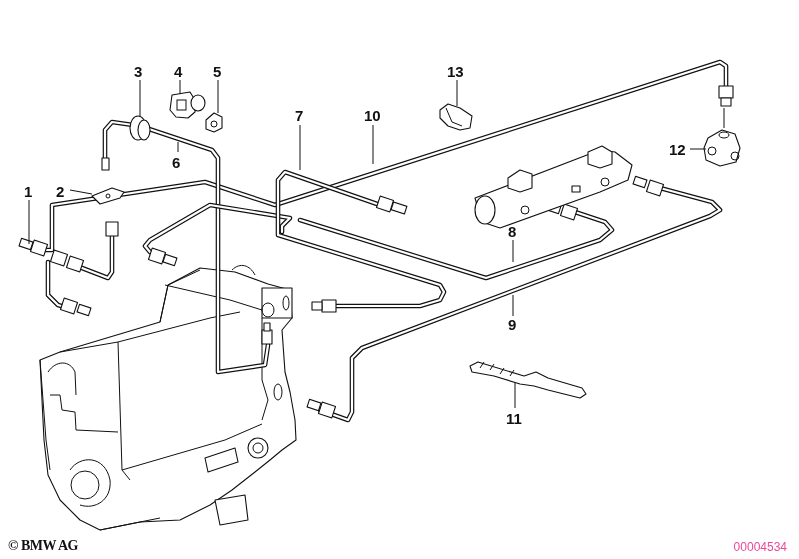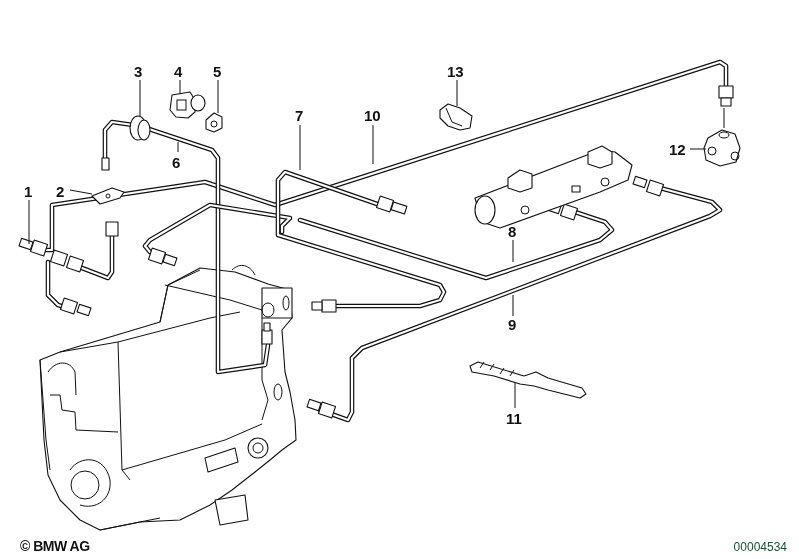--- a/index.html
+++ b/index.html
@@ -4,22 +4,22 @@
 <style>
   html, body { margin: 0; padding: 0; background: #ffffff; }
   body { width: 799px; height: 559px; position: relative; overflow: hidden; font-family: "Liberation Sans", sans-serif; }
   #diagram { position: absolute; left: 0; top: 0; width: 799px; height: 559px; }
   .pipe-outer { fill: none; stroke: #111; stroke-width: 4.6; stroke-linejoin: round; stroke-linecap: round; }
   .pipe-inner { fill: none; stroke: #fff; stroke-width: 2.2; stroke-linejoin: round; stroke-linecap: round; }
   .part { fill: #fff; stroke: #111; stroke-width: 1.1; stroke-linejoin: round; }
   .thin { fill: none; stroke: #111; stroke-width: 1; }
   .leader { stroke: #111; stroke-width: 1; fill: none; }
   .callout { font-family: "Liberation Sans", sans-serif; font-weight: bold; font-size: 15px; fill: #111; }
-  .copyright { position: absolute; left: 20px; top: 538px; font-size: 14px; font-weight: bold; color: #111; font-family: Liberation Sans, sans-serif; letter-spacing: -0.5px; }
-  .docnum { position: absolute; right: 12px; top: 540px; font-size: 12px; color: #14532d; font-family: "Liberation Sans", sans-serif; }
+  .copyright { position: absolute; left: 8px; top: 538px; font-size: 14px; font-weight: bold; color: #111; font-family: Liberation Serif, serif; letter-spacing: -0.5px; }
+  .docnum { position: absolute; right: 12px; top: 540px; font-size: 12px; color: #ec4899; font-family: "Liberation Sans", sans-serif; }
 </style>
 </head>
 <body>
 
 <svg id="diagram" viewBox="0 0 799 559" xmlns="http://www.w3.org/2000/svg">
 
   <g>
     <path class="part" d="M40,360 L60,352 L160,322 L168,285 L200,268 L235,272 L268,284 L290,290 L292,318 L282,330 L285,372 L290,392 L295,420 L296,440 L282,450 L270,460 L255,472 L232,490 L210,505 L180,520 L140,522 L100,530 L80,520 L60,500 L48,475 L44,440 Z"></path>
     <path class="thin" d="M40,360 L46,440 L50,470"></path>
     <path class="thin" d="M118,342 L122,470 L130,480"></path>

